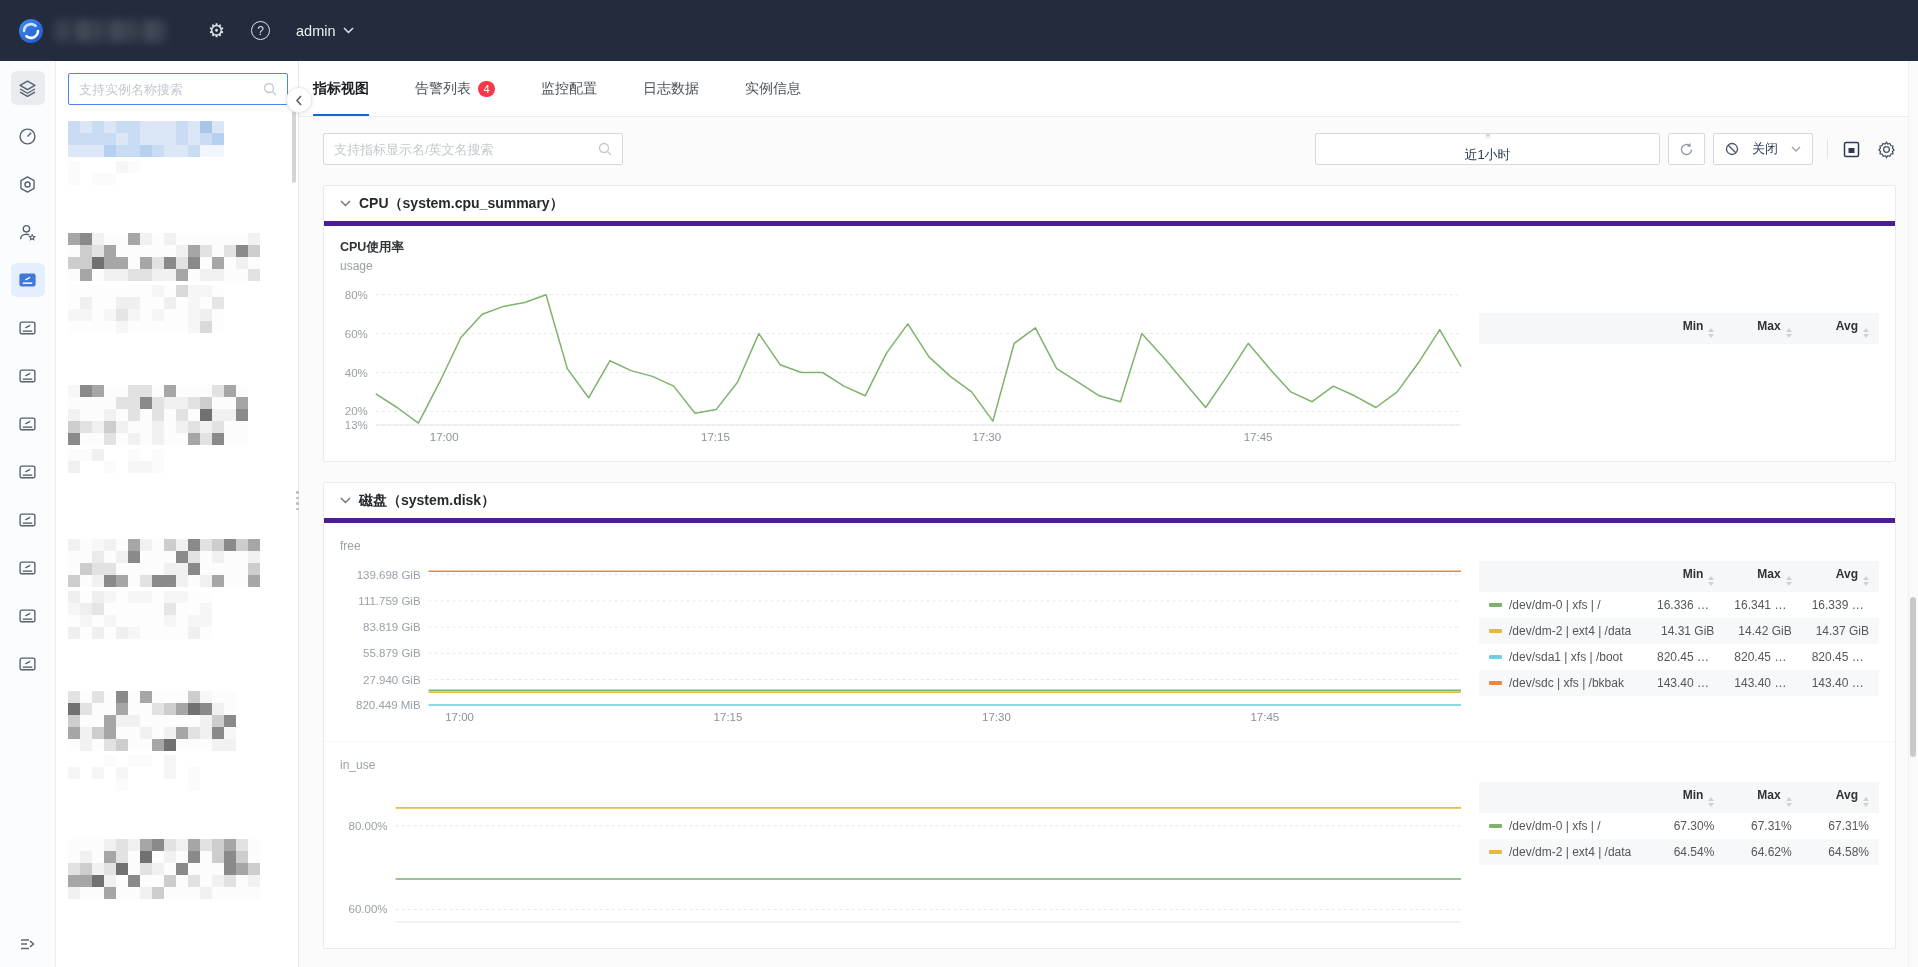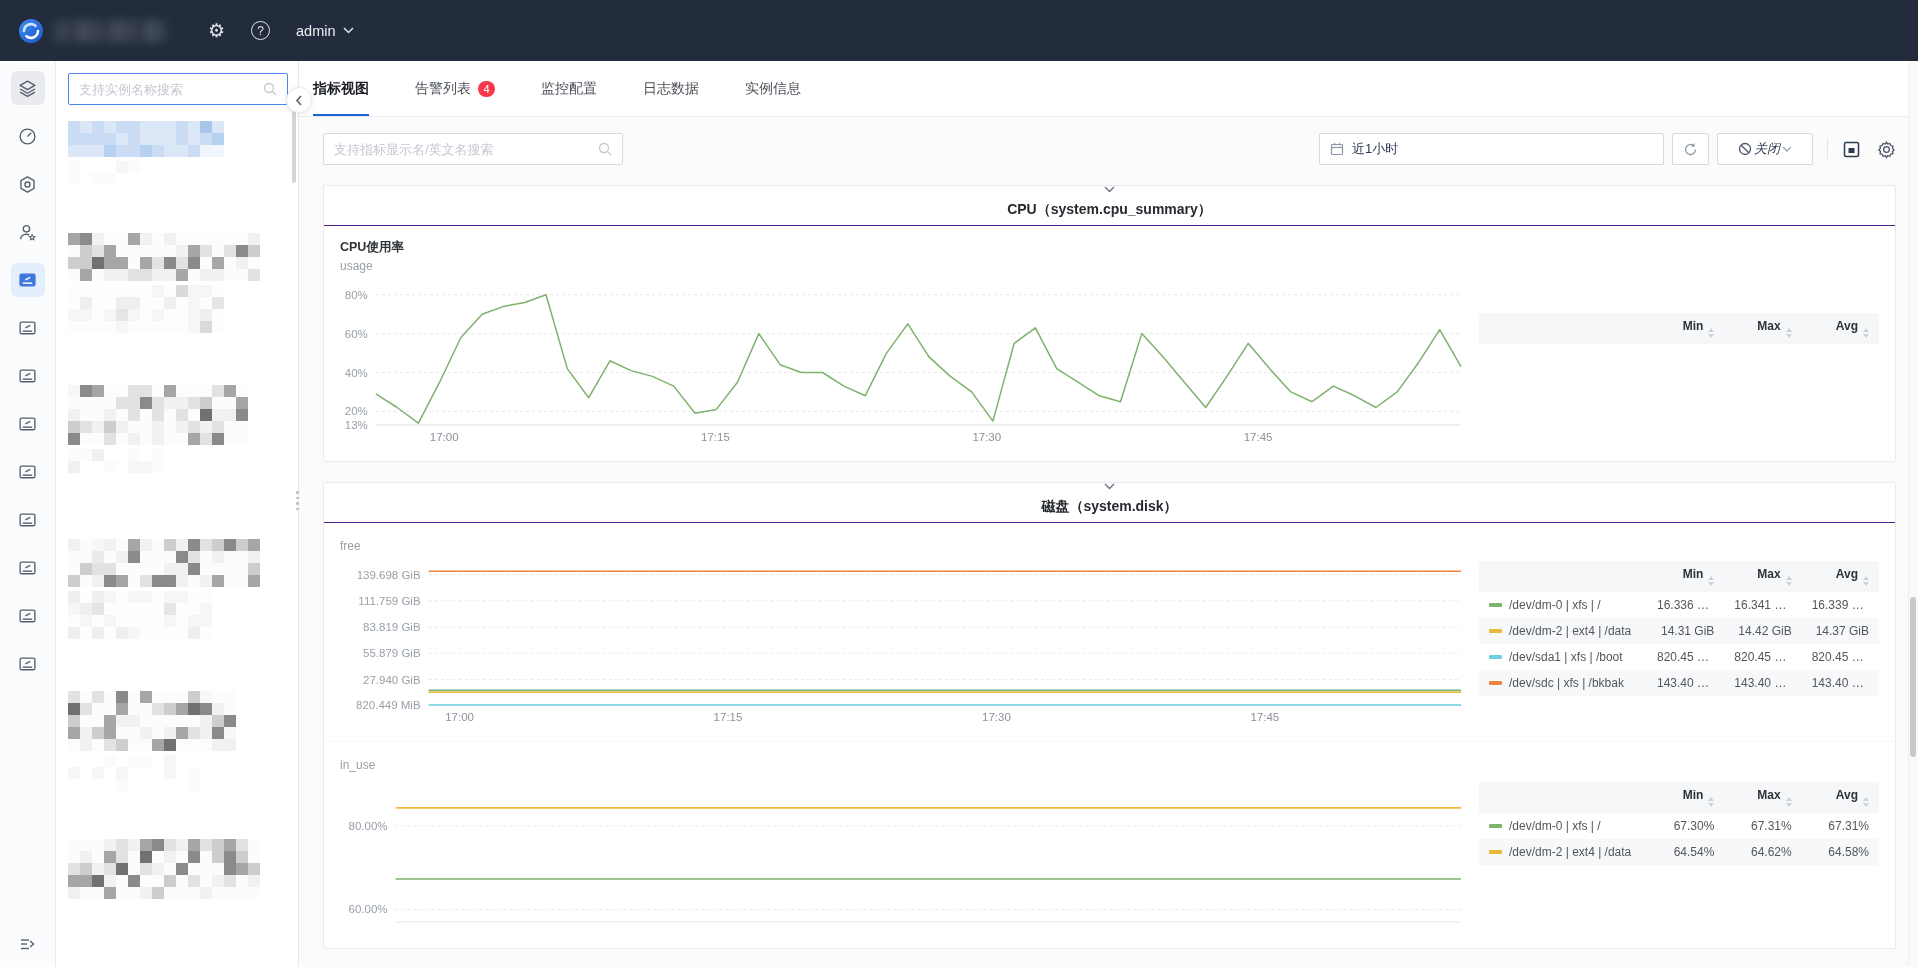--- a/index.html
+++ b/index.html
@@ -77,33 +77,33 @@
 
   
   .toolbar { display:flex; align-items:center; }
   .metric-search { width:300px; height:32px; border:1px solid #d9d9d9; border-radius:2px;
     background:#fff; display:flex; align-items:center; padding:0 10px; }
   .metric-search input { border:none; outline:none; flex:1; font-size:13px; min-width:0;
     font-family:"Liberation Sans", sans-serif; }
   .metric-search input::placeholder { color:#c3c7cf; }
   .toolbar-right { margin-left:auto; display:flex; align-items:center; }
   .time-box { width:345px; height:32px; border:1px solid #d9d9d9; border-radius:2px; background:#fff;
-    display:flex; align-items:center; padding:0 10px; gap:8px; font-size:13px; color:#2c3a52; cursor:pointer; }
+    display:flex; align-items:center; padding:0 10px; gap:8px; font-size:13px; color:#2c3a52; cursor:pointer;flex-direction:column; }
   .icon-btn { height:32px; border:1px solid #d9d9d9; border-radius:2px; background:#fff;
     display:flex; align-items:center; justify-content:center; cursor:pointer; }
   .refresh-btn { width:37px; margin-left:8px; }
-  .interval-select { margin-left:8px; padding:0 20px; gap:2px; font-size:13px; color:#2c3a52;font-style:italic; }
+  .interval-select { margin-left:8px; padding:0 11px; gap:13px; font-size:13px; color:#2c3a52; }
   .v-div { width:1px; height:20px; background:#e4e4e6; margin:0 14px; }
   .plain-icon { cursor:pointer; display:flex; align-items:center; }
   .plain-icon + .plain-icon { margin-left:16px; }
 
   
   .card { background:#fff; border:1px solid #e9eaec; border-radius:2px; margin-top:20px; }
   .card-head { height:40px; display:flex; align-items:center; gap:8px; padding:0 16px;
-    border-bottom:1px solid #4c1d95; font-size:14px; color:#262a2f; font-weight:bold; cursor:pointer;flex-direction:column; }
+    border-bottom:5px solid #4c1d95; font-size:14px; color:#262a2f; font-weight:bold; cursor:pointer; }
   .panel { padding:13px 16px 12px; }
   .panel + .panel { border-top:1px solid #f7f7f8; }
   .panel-title { font-size:12.5px; font-weight:bold; color:#303438; }
   .panel-metric { font-size:12px; color:#9aa0a6; margin-top:3px; }
   .panel-body { display:flex; margin-top:4px; }
   .chart-box { flex:1; min-width:0; height:172px; }
   .chart-box.short { height:160px; }
   .legend-col { width:400px; flex:none; margin-left:10px; }
   .legend-table { width:100%; border-collapse:collapse; font-size:12px; table-layout:fixed; }
   .legend-table th, .legend-table td { padding:6px 10px; text-align:right; white-space:nowrap;

